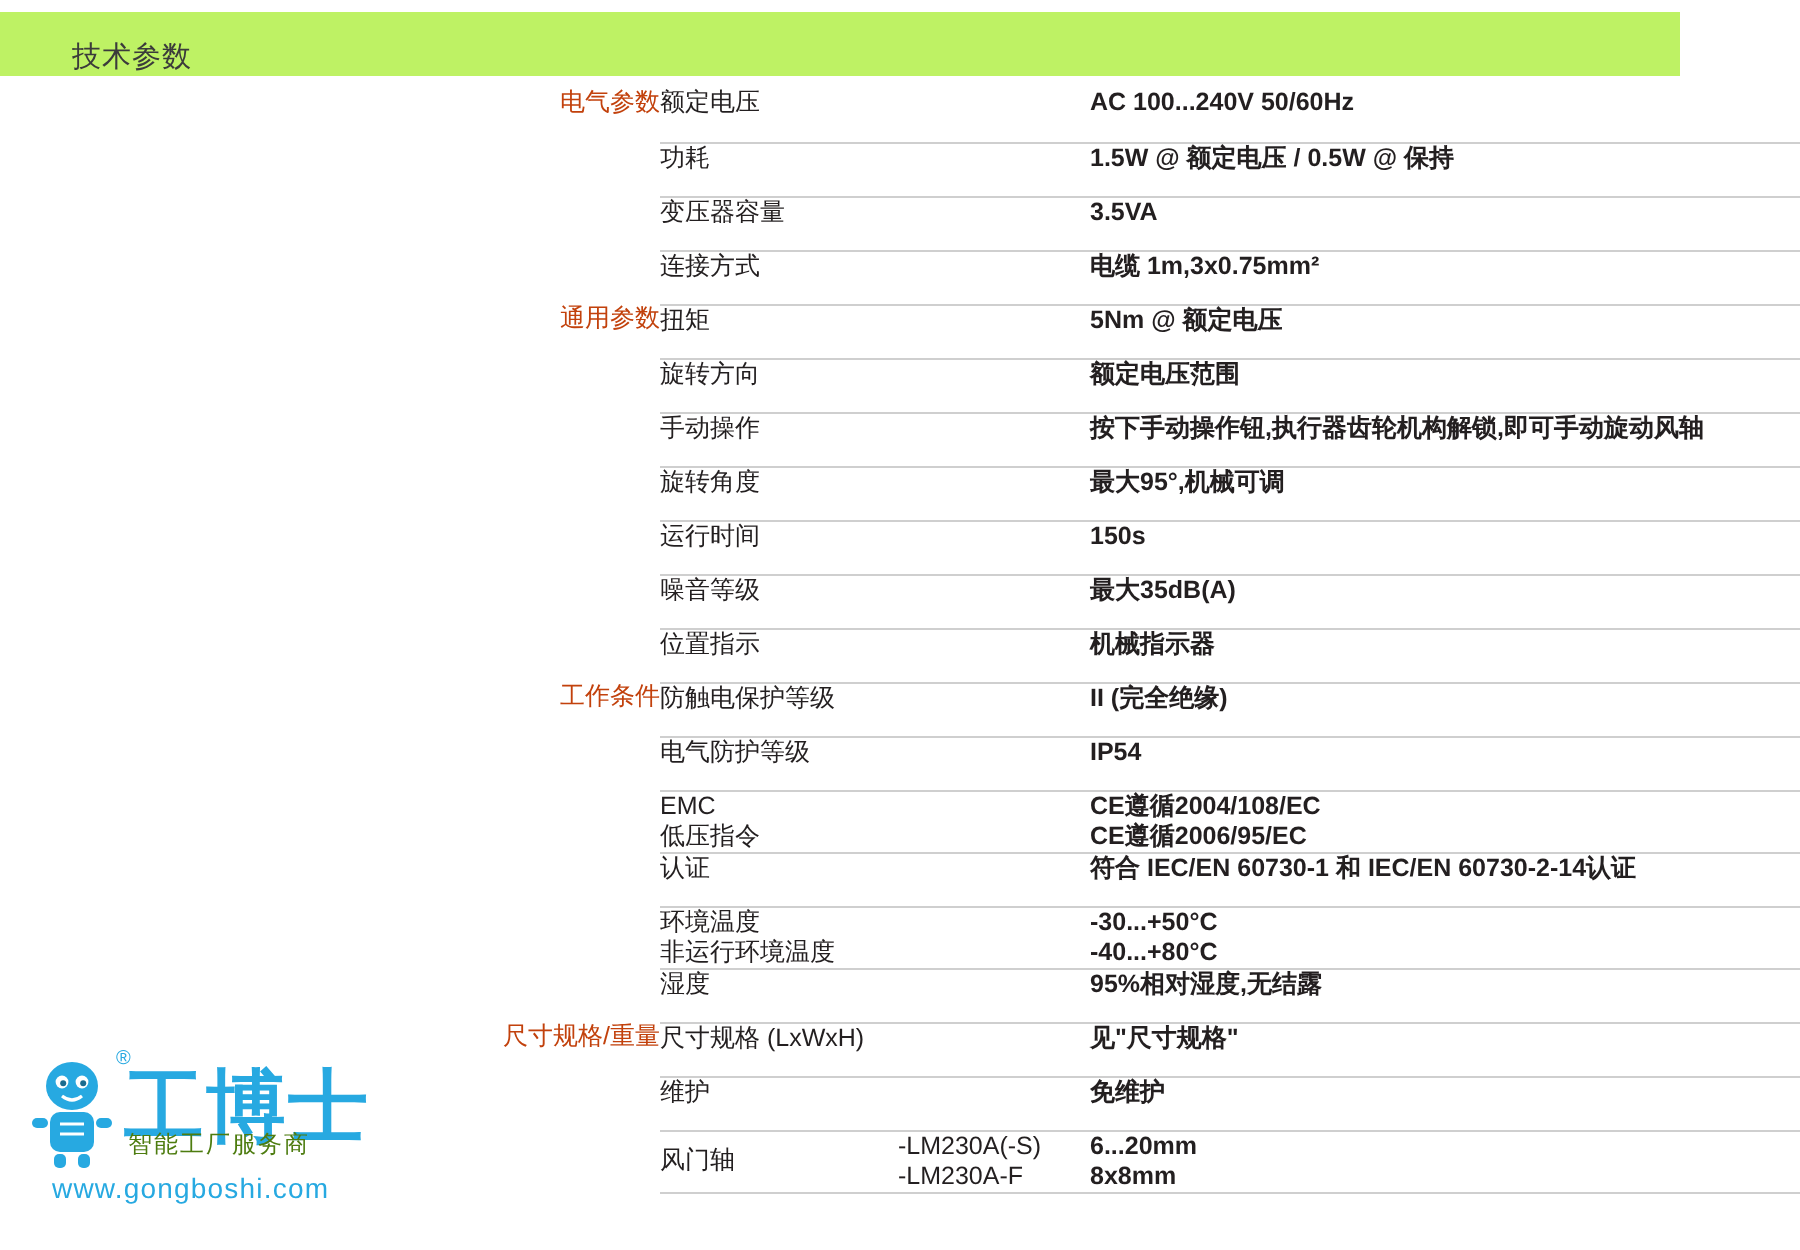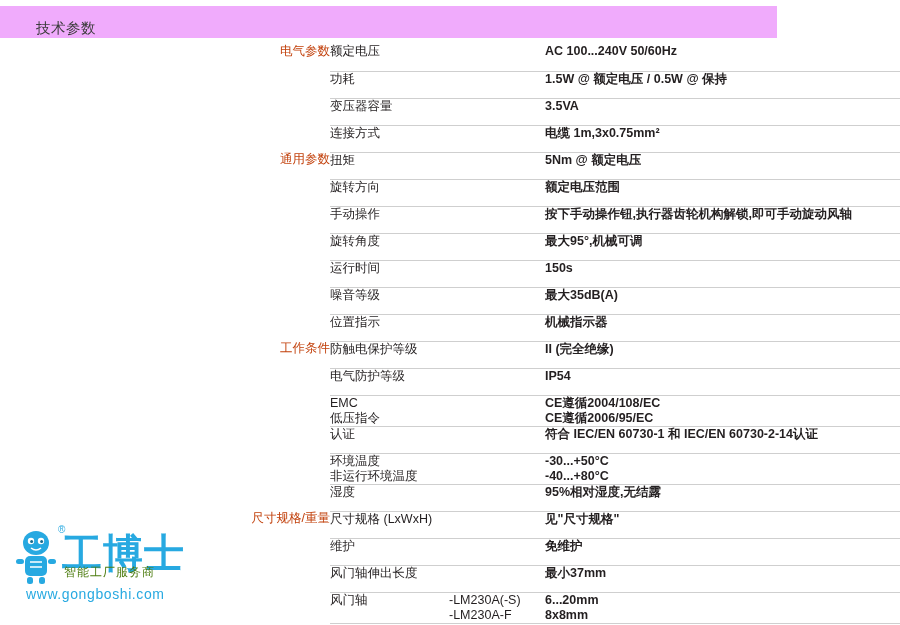--- a/index.html
+++ b/index.html
@@ -11,23 +11,23 @@
     font-family: "Liberation Sans", sans-serif;
     color: #231f20;
     position: relative;
     overflow: hidden;
   }
 
   
   .header-bar {
     position: absolute;
     left: 0; top: 6px;
-    width: 777px;
+    width: 840px;
     height: 32px;
-    background: #f0abfc;
+    background: #bef264;
   }
   .header-title {
     position: absolute;
     left: 36px; top: 13px;
     font-size: 14.5px;
     color: #3b3b3b;
     letter-spacing: .5px;
   }
 
   
@@ -64,21 +64,21 @@
     border-bottom: 1px solid #cfcfcf;
     padding: 6px 0 6px 0;
     height: 27px;
   }
   .name-cell { padding-left: 0; }
   .val-cell  { padding-left: 14px; font-weight: bold; }
 
   .name-inner {
     display: flex;
     justify-content: space-between;
-    align-items: flex-start;
+    align-items: center;
     padding-right: 12px;
   }
   .name-text { white-space: pre-line; }
   .sub-text {
     white-space: pre-line;
     text-align: left;
     min-width: 96px;
     padding-left: 12px;
   }
   .val-text { white-space: pre-line; }
@@ -328,30 +328,20 @@
       </tr>
       <tr>
         <td class="group-cell"></td>
         <td class="name-cell">
           <div class="name-inner">
             <span class="name-text">维护</span>
             <span class="sub-text"></span>
           </div>
         </td>
         <td class="val-cell"><span class="val-text">免维护</span></td>
-      </tr>
-      <tr>
-        <td class="group-cell"></td>
-        <td class="name-cell">
-          <div class="name-inner">
-            <span class="name-text">风门轴伸出长度</span>
-            <span class="sub-text"></span>
-          </div>
-        </td>
-        <td class="val-cell"><span class="val-text">最小37mm</span></td>
       </tr>
       <tr>
         <td class="group-cell"></td>
         <td class="name-cell">
           <div class="name-inner">
             <span class="name-text">风门轴</span>
             <span class="sub-text">-LM230A(-S)
 -LM230A-F</span>
           </div>
         </td>

